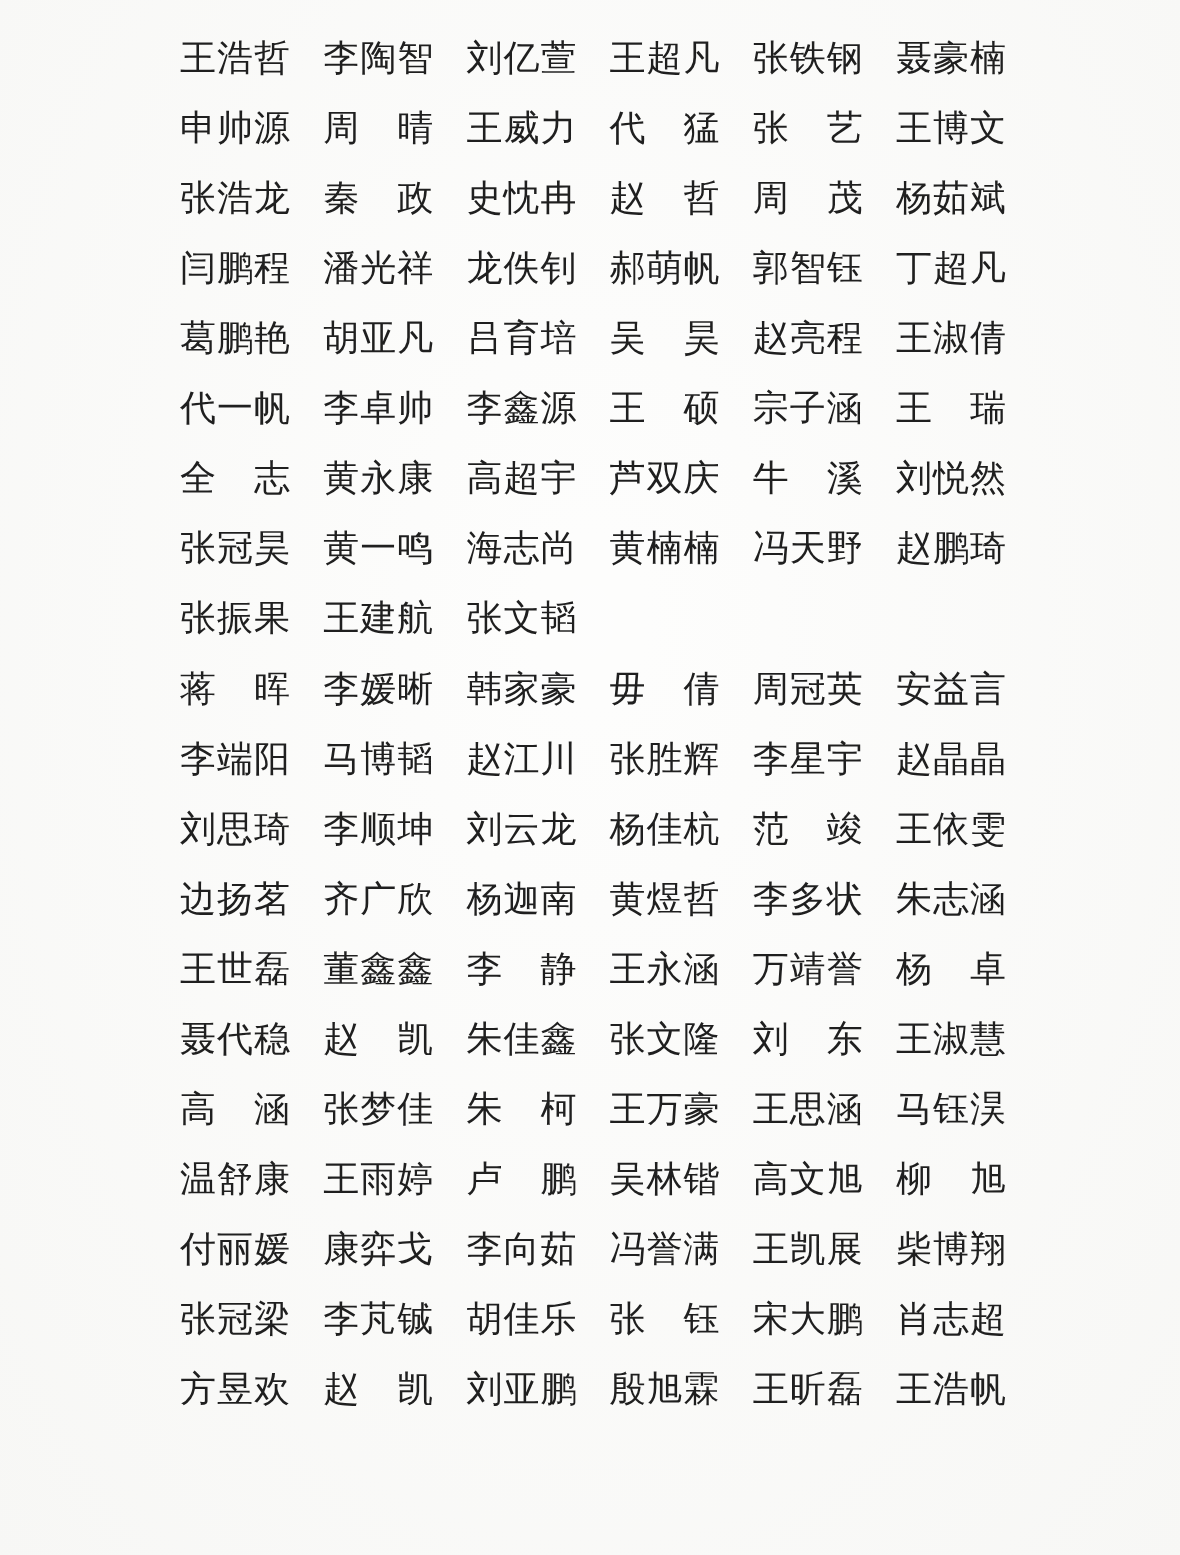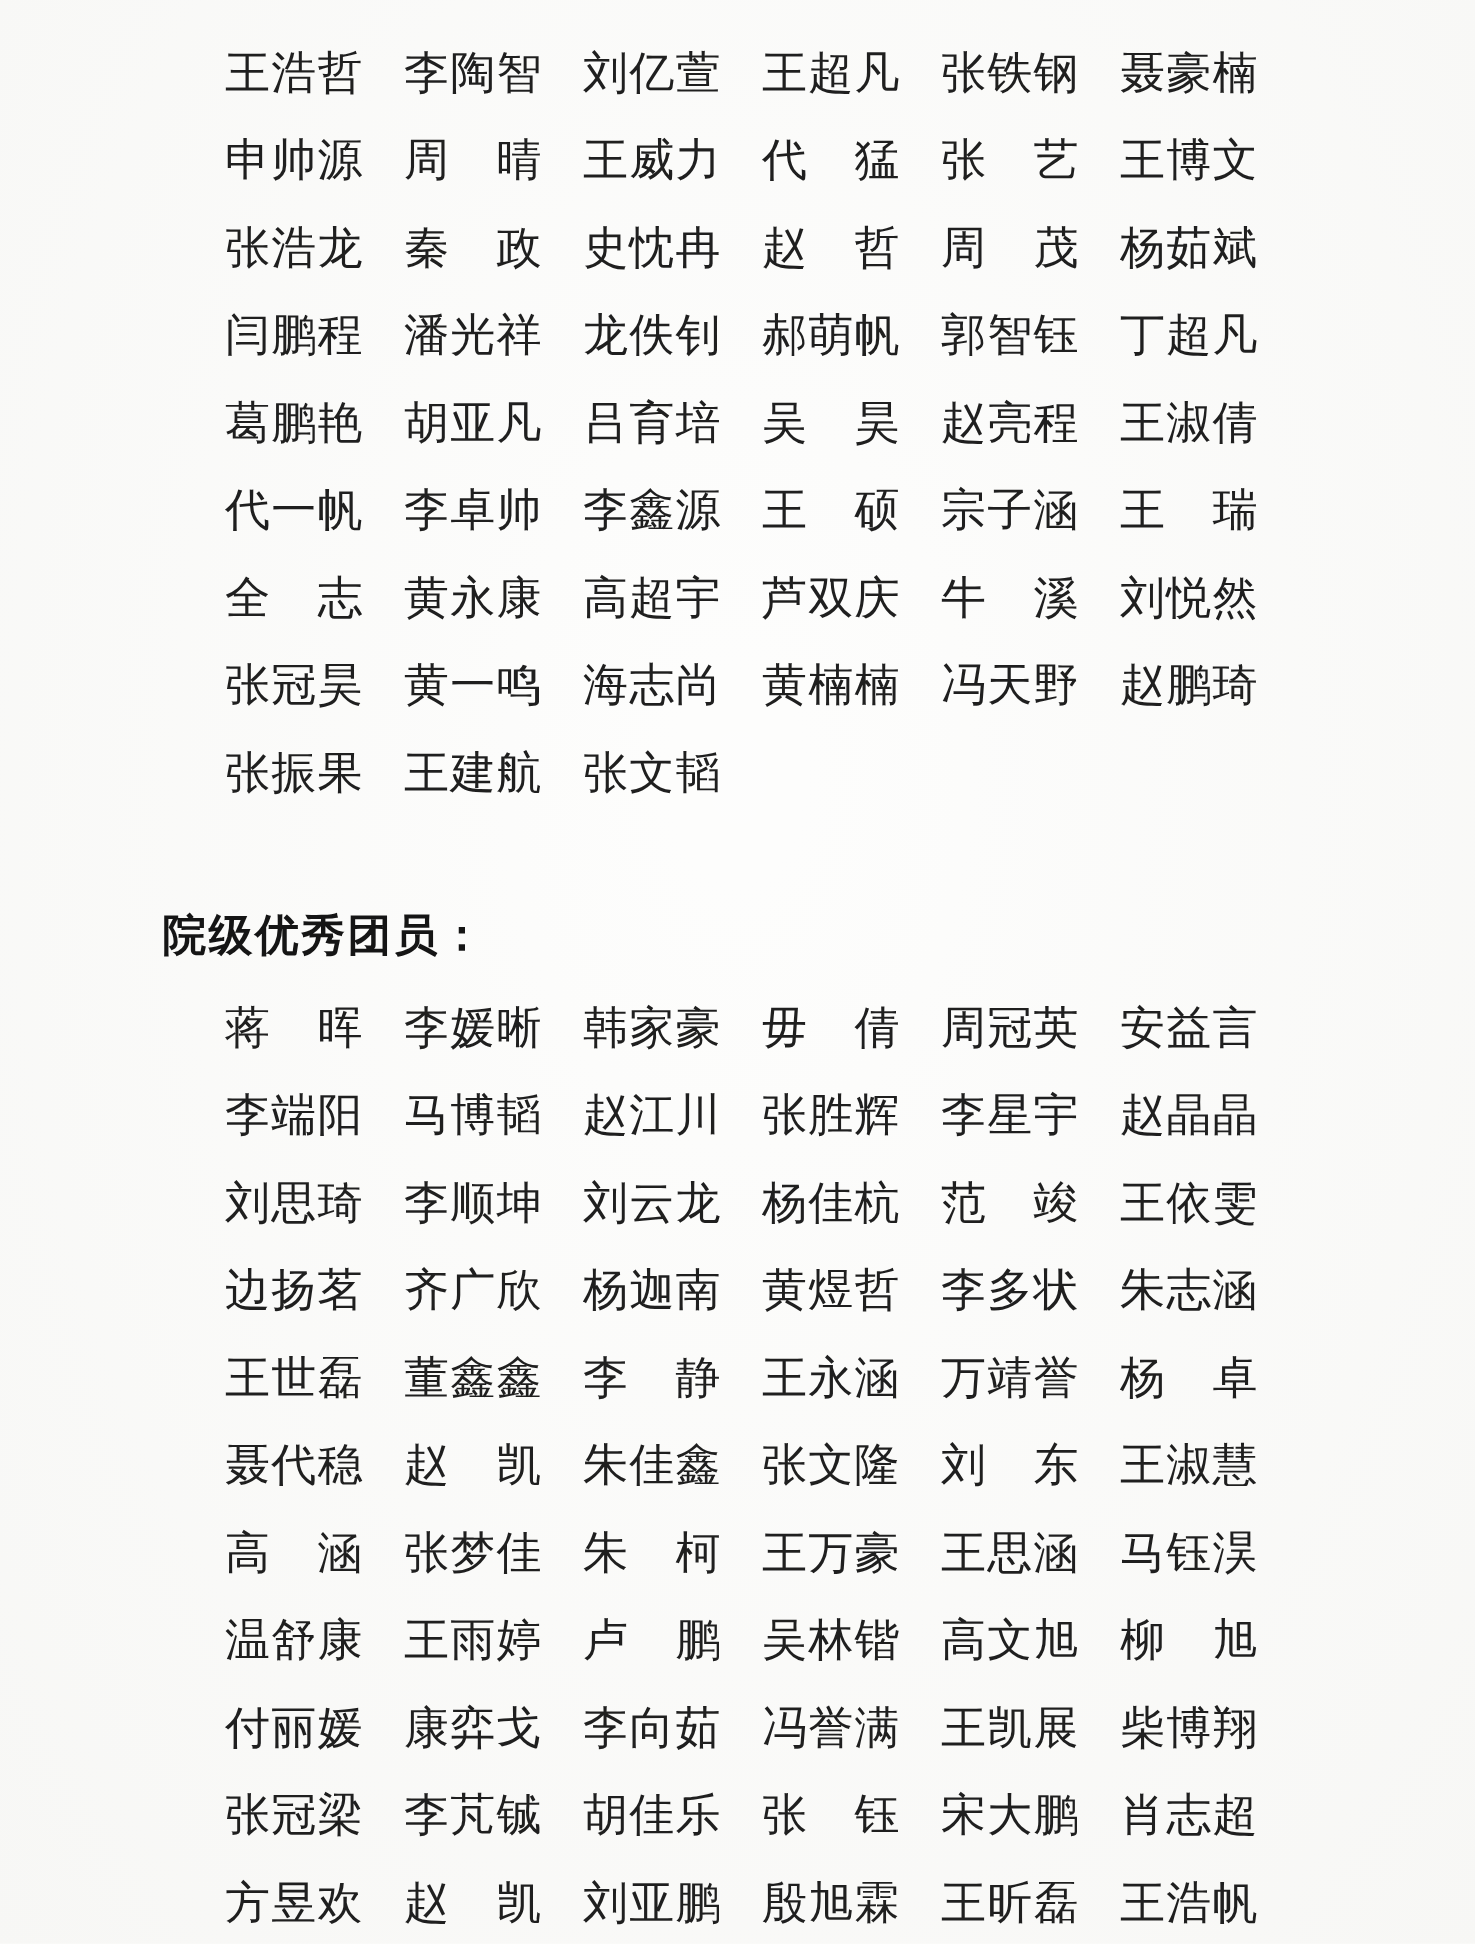--- a/index.html
+++ b/index.html
@@ -297,21 +297,20 @@
         <span>建</span>
         <span>航</span>
       </div>
       <div class="name-cell">
         <span>张</span>
         <span>文</span>
         <span>韬</span>
       </div>
     </section>
 
-  <h2 class="section-heading">院级优秀团员：</h2>
 
   <section class="name-grid grid-2">
       <div class="name-cell">
         <span>蒋</span>
         <span>晖</span>
       </div>
       <div class="name-cell">
         <span>李</span>
         <span>媛</span>
         <span>晰</span>

